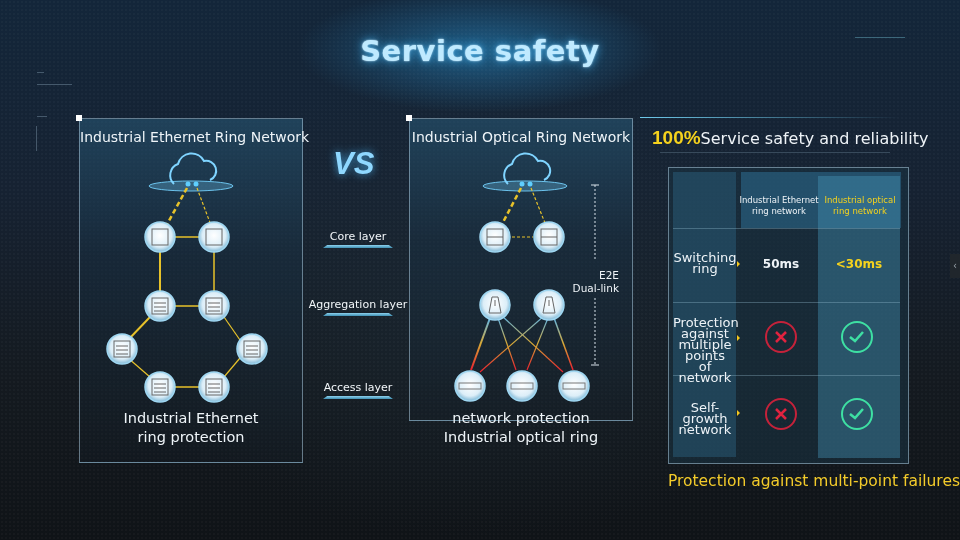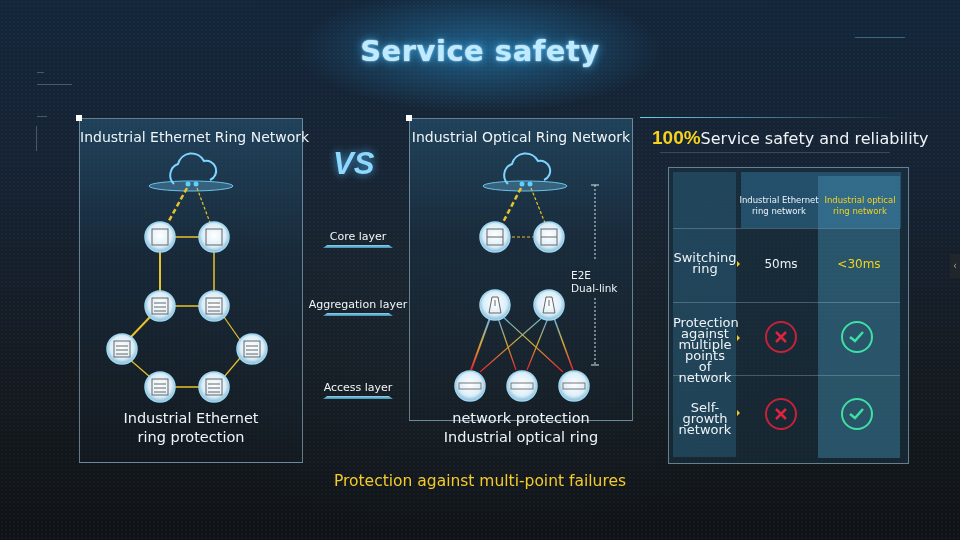--- a/index.html
+++ b/index.html
@@ -31,25 +31,25 @@
 .tagline .txt{font-size:16px;color:#eef3f7;}
 .tbl{position:absolute;left:668px;top:167px;width:241px;height:297px;border:1.5px solid rgba(170,200,220,.55);
  background:rgba(25,50,65,.6)}
 .col-a{position:absolute;left:4px;top:4px;width:63px;height:285px;background:rgba(45,100,130,.45)}
 .col-b{position:absolute;left:72px;top:4px;width:160px;height:56px;background:rgba(45,110,145,.55)}
 .col-c{position:absolute;left:149px;top:8px;width:82px;height:282px;background:rgba(70,150,185,.4)}
 .th{position:absolute;text-align:center;font-size:8.5px;line-height:11px}
 .row-line{position:absolute;left:4px;right:8px;height:1px;background:rgba(150,190,210,.35)}
 .rlabel{position:absolute;left:4px;width:64px;text-align:center;font-size:13px;line-height:11px;color:#eef3f7}
 .arrow{position:absolute;left:68px;width:0;height:0;border-left:3px solid #f5c81d;border-top:3px solid transparent;border-bottom:3px solid transparent}
-.val{position:absolute;text-align:center;font-size:12px;font-weight:normal}
+.val{position:absolute;text-align:center;font-size:12px;font-weight:bold}
 .mark{position:absolute;width:32px;height:32px;border-radius:50%}
 .mark.x{border:2px solid #c5223a}
 .mark.ok{border:2.5px solid #3ee0a3}
-.bottom-text{position:absolute;left:0;width:960px;top:472px;text-align:center;font-size:15.5px;color:#f3cb2a}
+.bottom-text{position:absolute;left:0;width:960px;top:472px;text-align:right;font-size:15.5px;color:#f3cb2a}
 .side-tab{position:absolute;left:950px;top:254px;width:10px;height:24px;background:#20262c;color:#9aa4ab;font-size:10px;text-align:center;line-height:24px}
 </style>
 </head>
 <body>
 
 <div id="stage">
   <div class="grain"></div>
 
   <div class="deco" style="left:37px;top:84px;width:35px;height:1px"></div>
   <div class="deco" style="left:37px;top:72px;width:7px;height:1px"></div>
@@ -241,21 +241,21 @@
           <circle cx="522" cy="386" r="15" fill="url(#nodeG)" stroke="#9fd7f2" stroke-width="1.5"></circle>
           <rect x="511" y="383" width="22" height="6" fill="none" stroke="#777"></rect>
         </g>
       <g>
           <circle cx="574" cy="386" r="15" fill="url(#nodeG)" stroke="#9fd7f2" stroke-width="1.5"></circle>
           <rect x="563" y="383" width="22" height="6" fill="none" stroke="#777"></rect>
         </g>
     </g>
   </svg>
 
-  <div style="position:absolute;left:571px;top:269px;width:48px;text-align:left;font-size:10.5px;line-height:13px;color:#eef3f7">
+  <div style="position:absolute;left:571px;top:269px;width:48px;text-align:right;font-size:10.5px;line-height:13px;color:#eef3f7">
     <div>E2E</div>
     <div>Dual-link</div>
   </div>
 
   <div class="tagline">
     <span class="pct">100%</span><span class="txt">Service safety and reliability</span>
   </div>
 
   <div class="tbl">
     <div class="col-a"></div>

